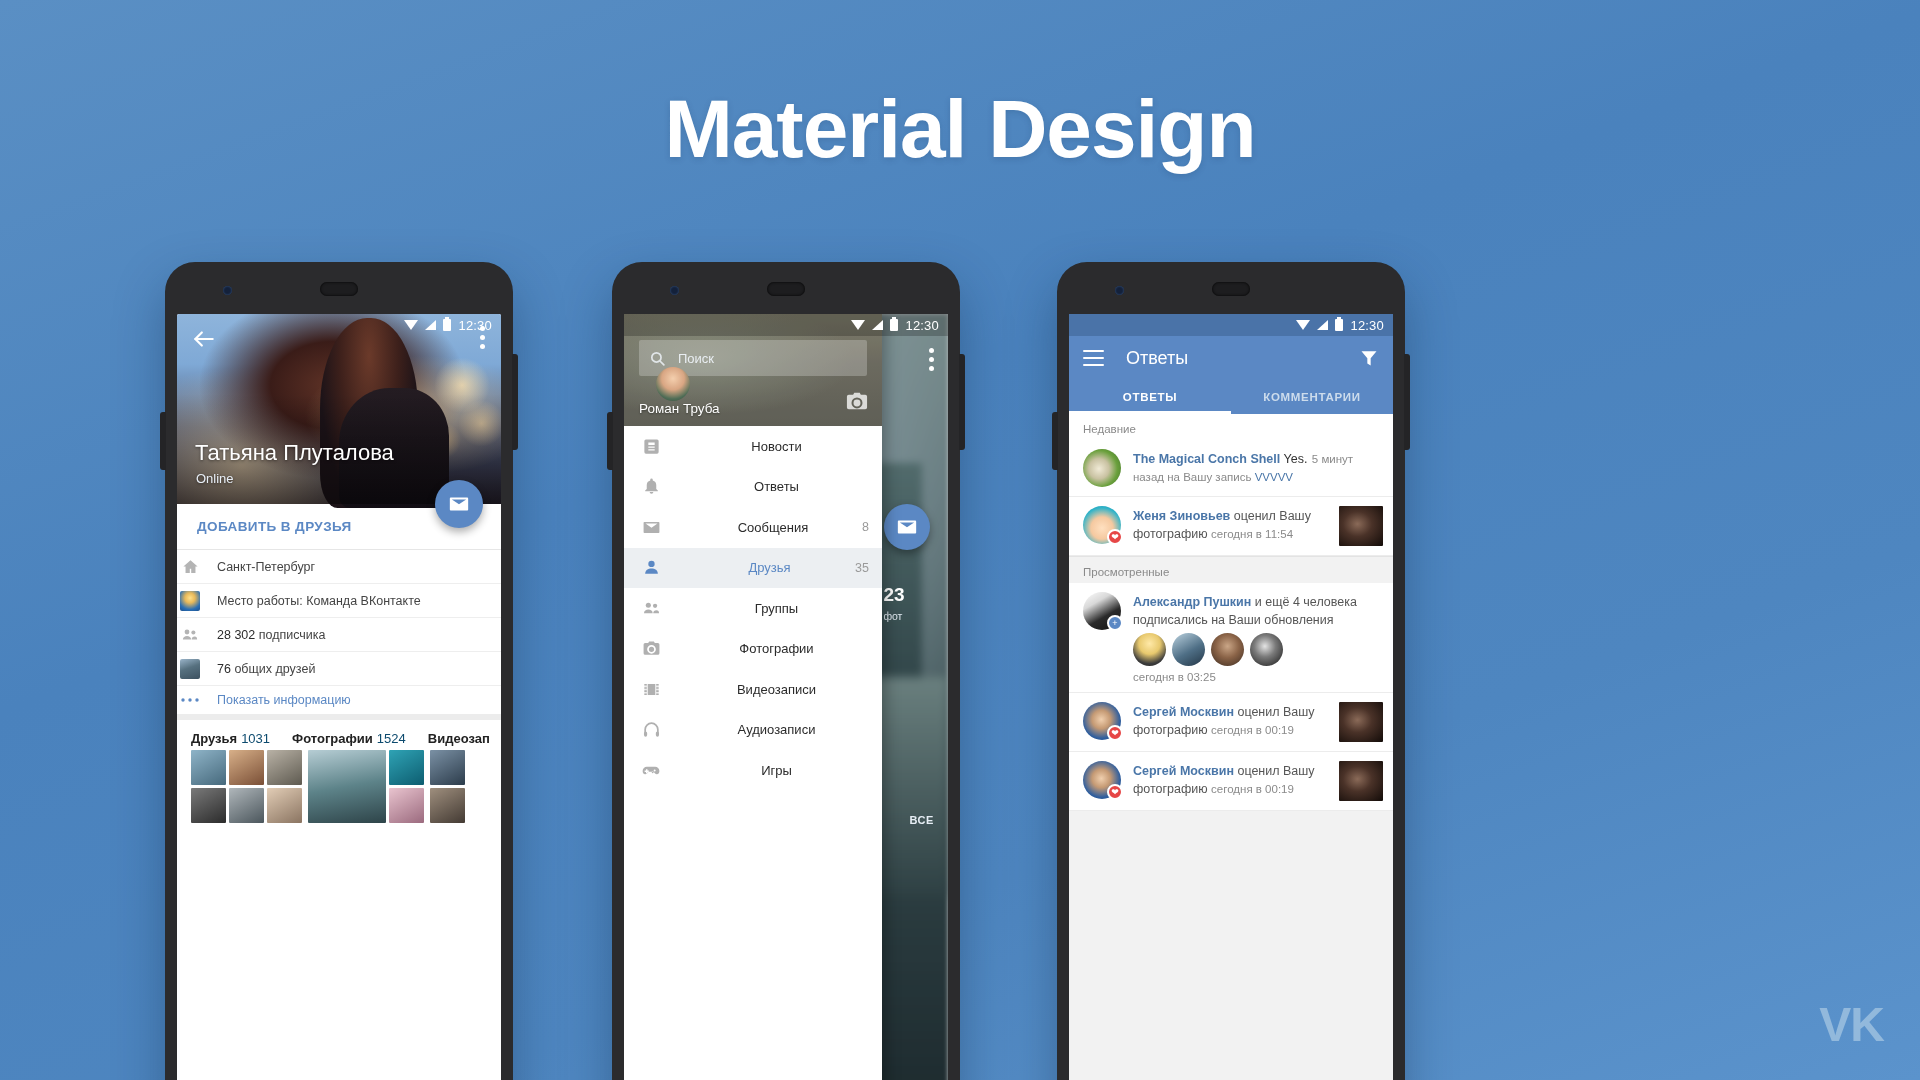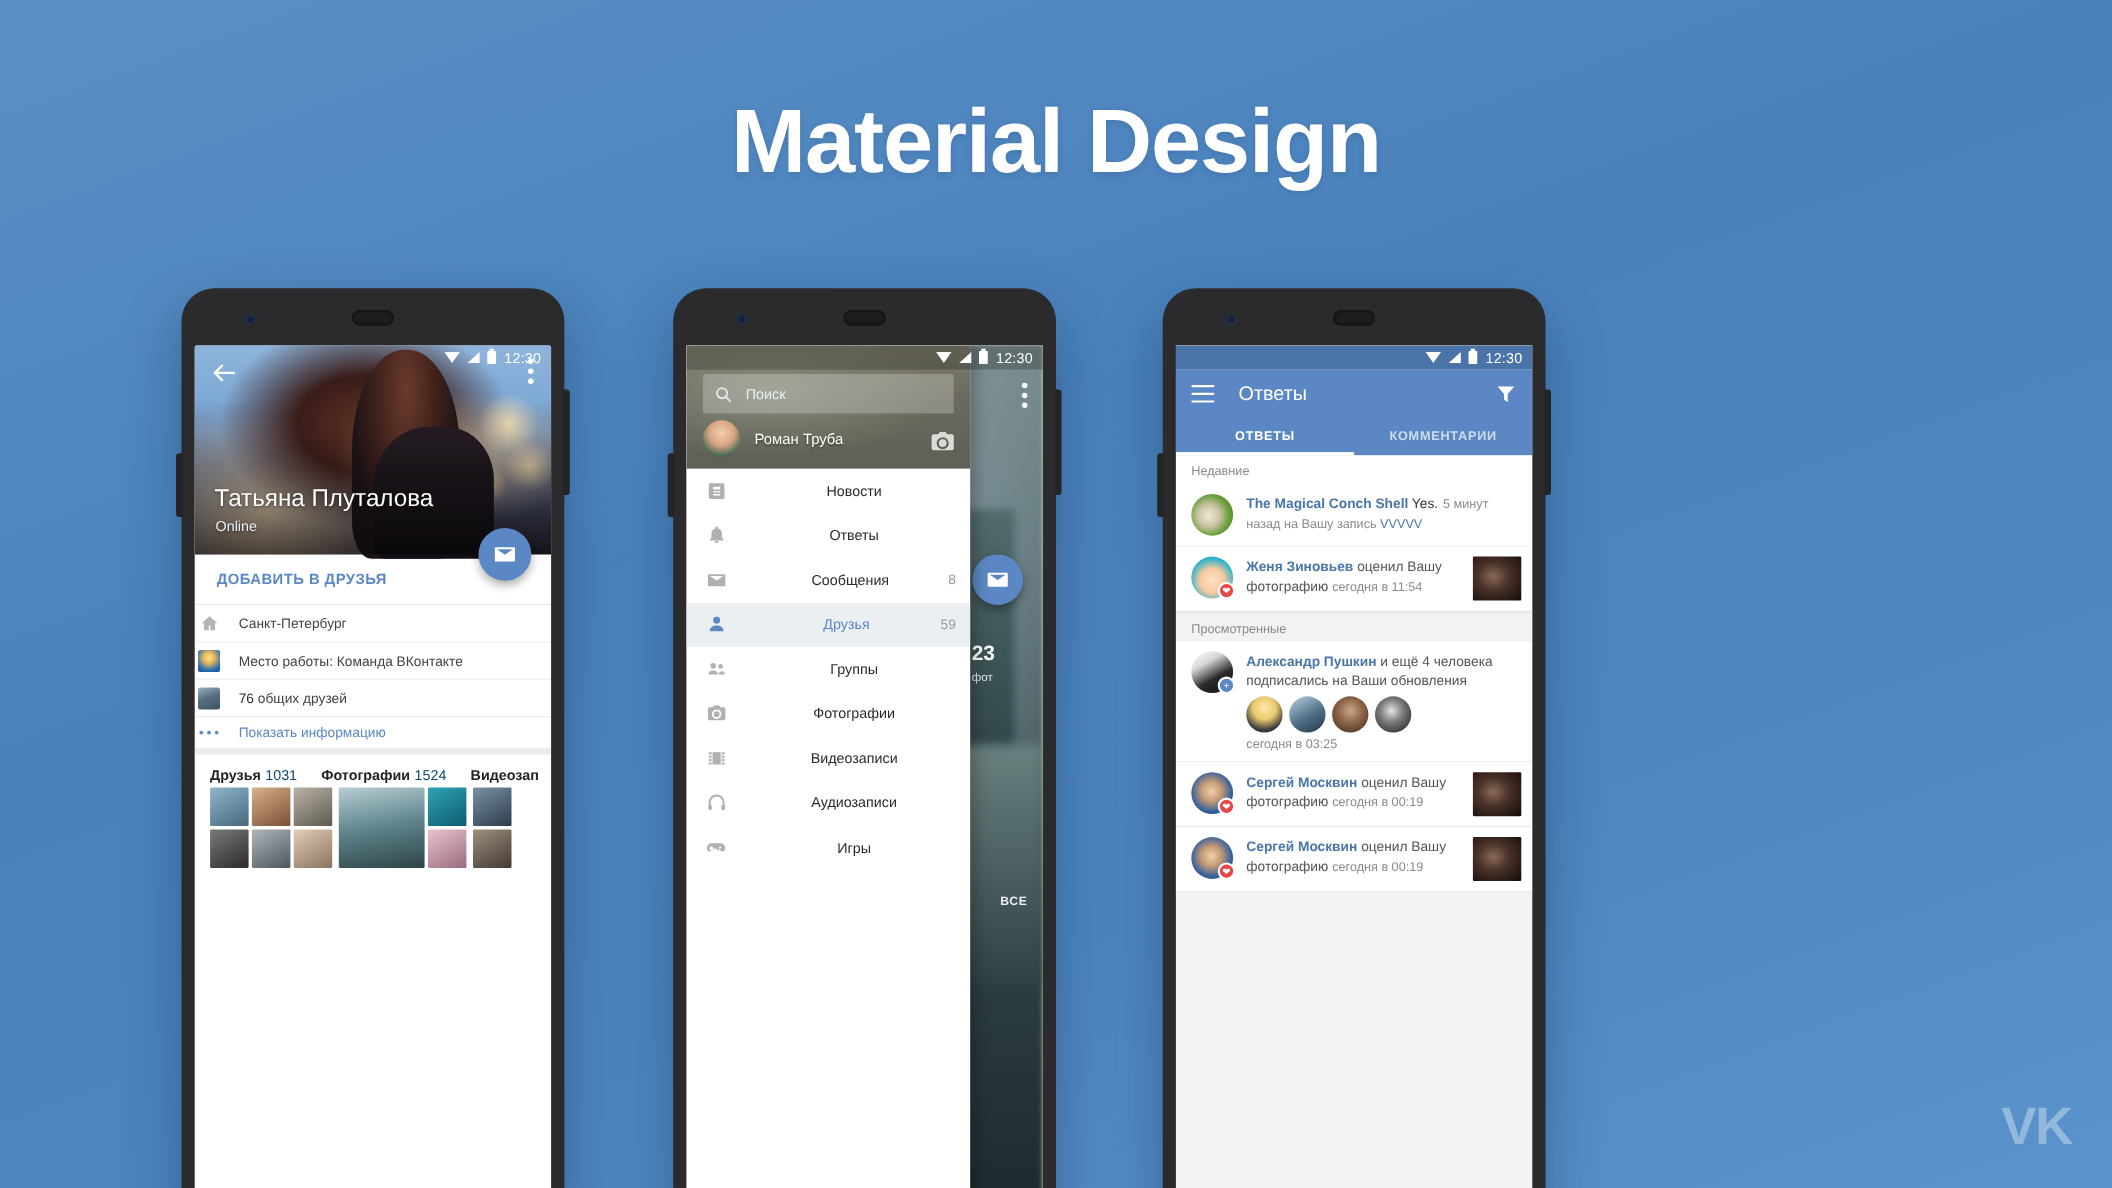--- a/index.html
+++ b/index.html
@@ -310,20 +310,21 @@
     text-align: right;
   }
   .searchbox .sicon { width: 17px; height: 17px; margin-right: 12px; opacity: .9; }
   .searchbox .ph { color: #e9eef2; font-size: 13px; }
   .drawer-user {
     position: absolute;
     left: 15px; bottom: 10px;
     display: flex; align-items: center;
     z-index: 3;
     cursor: pointer;
+    flex-direction: column;
   }
   .drawer-user .ava {
     width: 34px; height: 34px; border-radius: 50%;
     background: radial-gradient(circle at 50% 34%, #f4cfae 0%, #d9a683 40%, #4f6d56 72%, #2e4533 100%);
     margin-right: 13px;
     flex: none;
   }
   .drawer-user .uname { color: #fff; font-size: 13.5px; text-shadow: 0 1px 2px rgba(0,0,0,.4); }
   .drawer-cam {
     position: absolute;
@@ -490,20 +491,34 @@
           </svg>
       </span>
       <span>Санкт-Петербург</span>
     </div>
 
     <div class="inforow">
       <span class="thumb" style="background:radial-gradient(circle at 50% 35%,#ffe089 0%,#e8b95a 30%,#2a6fb5 70%,#1a4e8c 100%)"></span>
       <span>Место работы: Команда ВКонтакте</span>
     </div>
 
+    <div class="inforow">
+      <span class="ic">
+        <svg width="18" height="18" viewBox="0 0 24 24" fill="currentColor">
+            <circle cx="8" cy="8" r="3.2"></circle>
+            <circle cx="16.5" cy="8.6" r="2.7"></circle>
+            <path d="M2.5 18c0-3 2.6-4.6 5.5-4.6S13.5 15 13.5 18z"></path>
+            <path d="M14.2 18c0-2.3 1.6-3.9 4-3.9s3.3 1.6 3.3 3.9z"></path>
+          </svg>
+      </span>
+      <span>
+        <b>28 302</b>
+        <span>подписчика</span>
+      </span>
+    </div>
 
     <div class="inforow">
       <span class="thumb" style="background:linear-gradient(160deg,#9ab4c9 0%,#56707f 45%,#3c5160 100%)"></span>
       <span>
         <b>76</b>
         <span>общих друзей</span>
       </span>
     </div>
 
     <div class="inforow" style="border-bottom:6px solid #ececec;">
@@ -645,21 +660,21 @@
           <span class="nbadge">8</span>
         </div>
         <div class="navitem active">
           <span class="nic">
               <svg width="19" height="19" viewBox="0 0 24 24" fill="currentColor">
                 <circle cx="12" cy="7.5" r="4"></circle>
                 <path d="M4 20c0-4.3 3.6-6.6 8-6.6s8 2.3 8 6.6z"></path>
               </svg>
             </span>
           <span class="nlabel">Друзья</span>
-          <span class="nbadge">59</span>
+          <span class="nbadge">35</span>
         </div>
         <div class="navitem">
           <span class="nic">
               <svg width="19" height="19" viewBox="0 0 24 24" fill="currentColor">
                 <circle cx="8" cy="8" r="3.2"></circle>
                 <circle cx="16.5" cy="8.6" r="2.7"></circle>
                 <path d="M2.5 18c0-3 2.6-4.6 5.5-4.6S13.5 15 13.5 18z"></path>
                 <path d="M14.2 18c0-2.3 1.6-3.9 4-3.9s3.3 1.6 3.3 3.9z"></path>
               </svg>
             </span>

